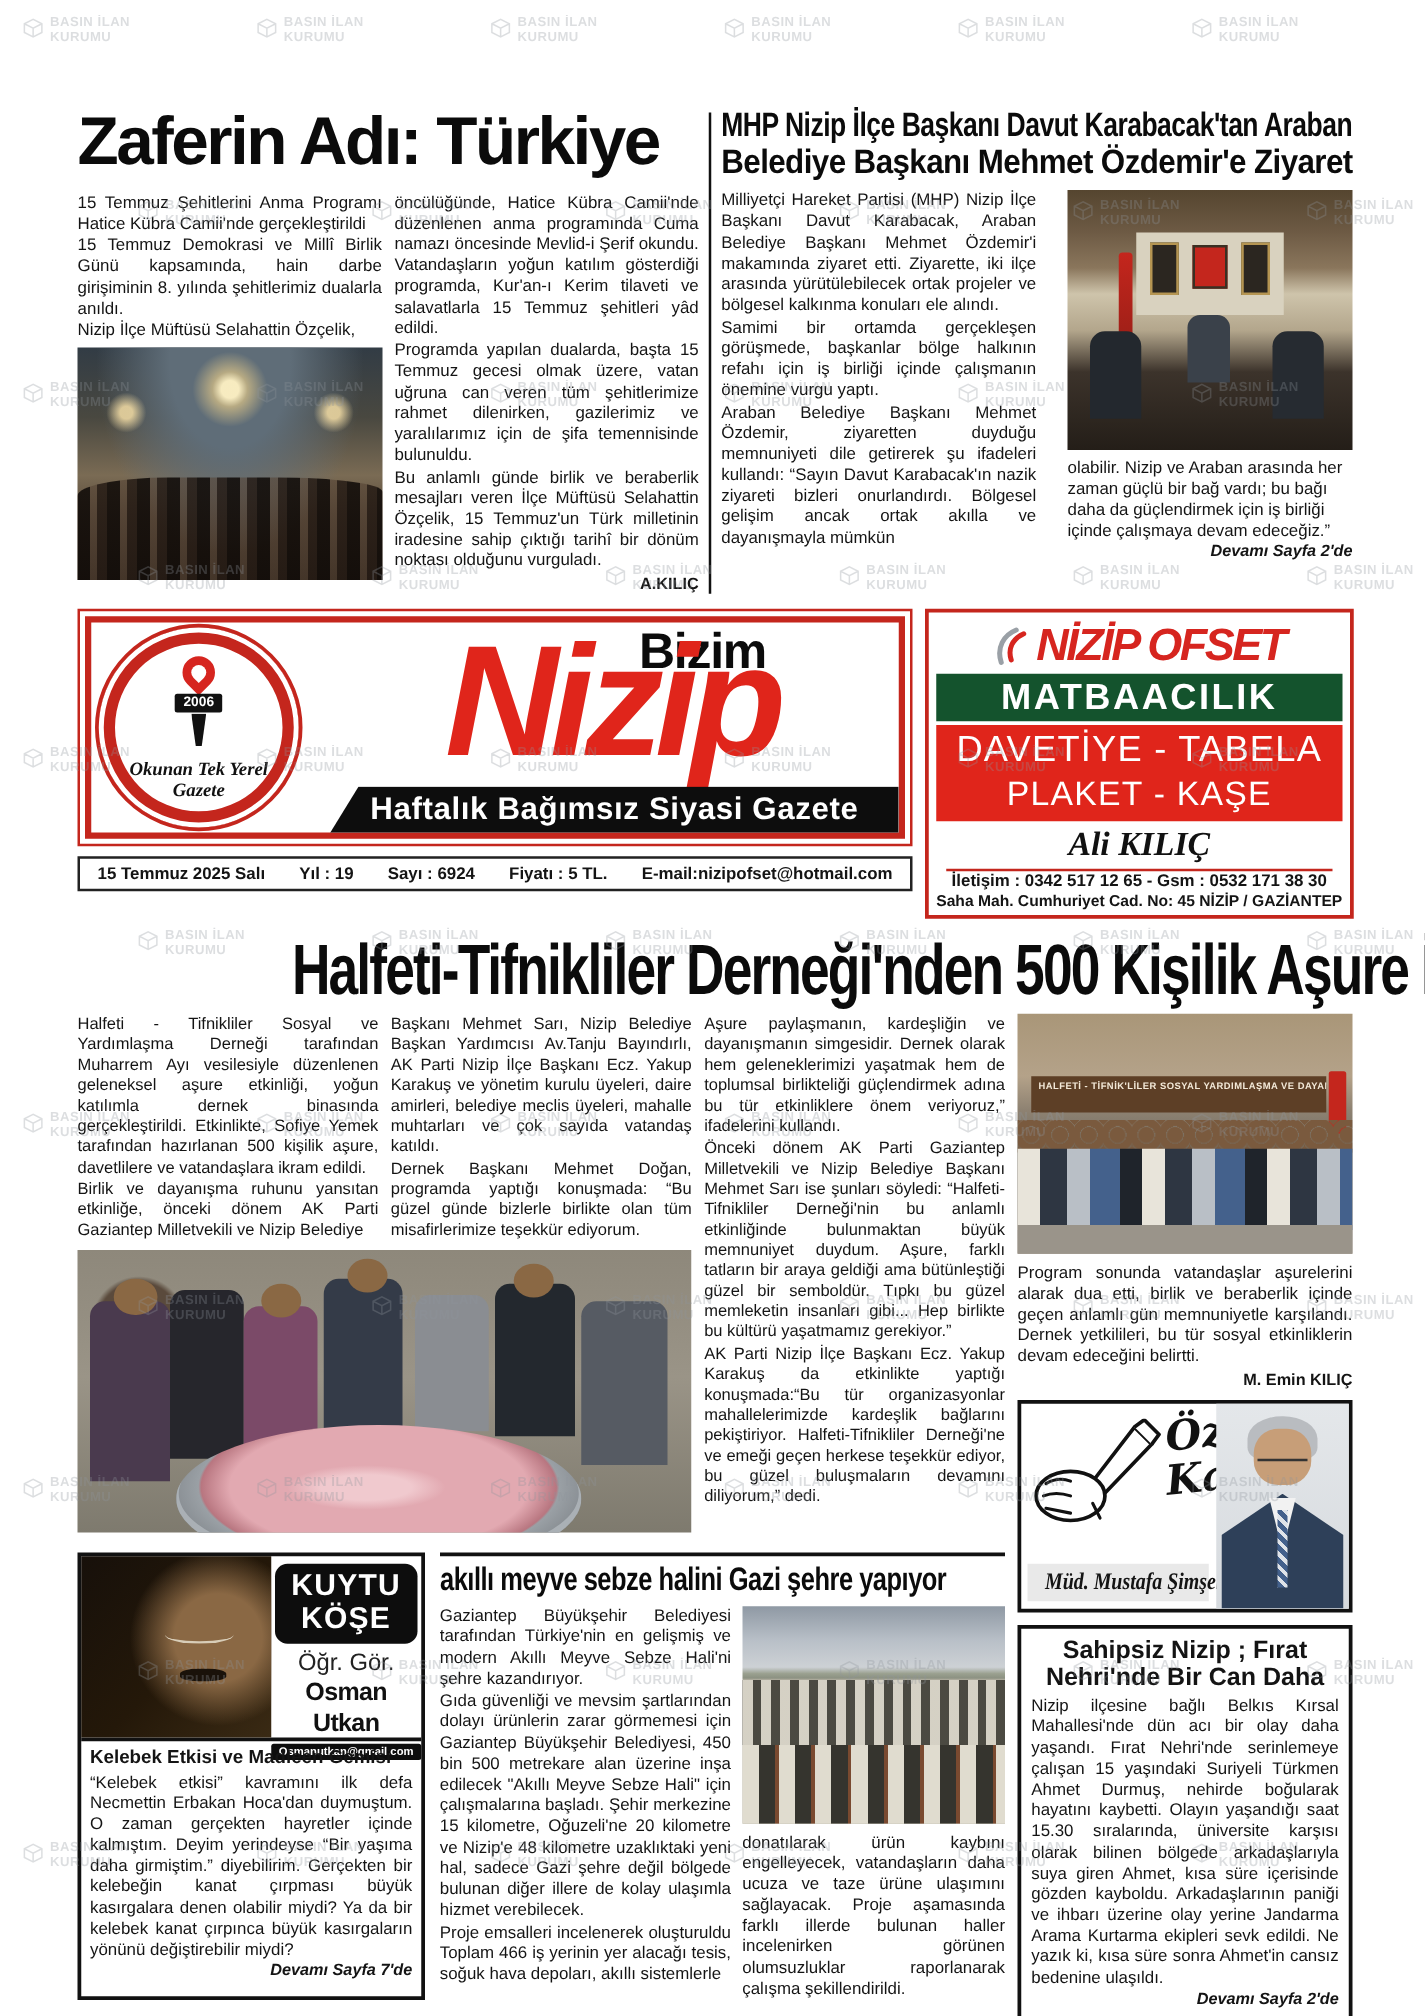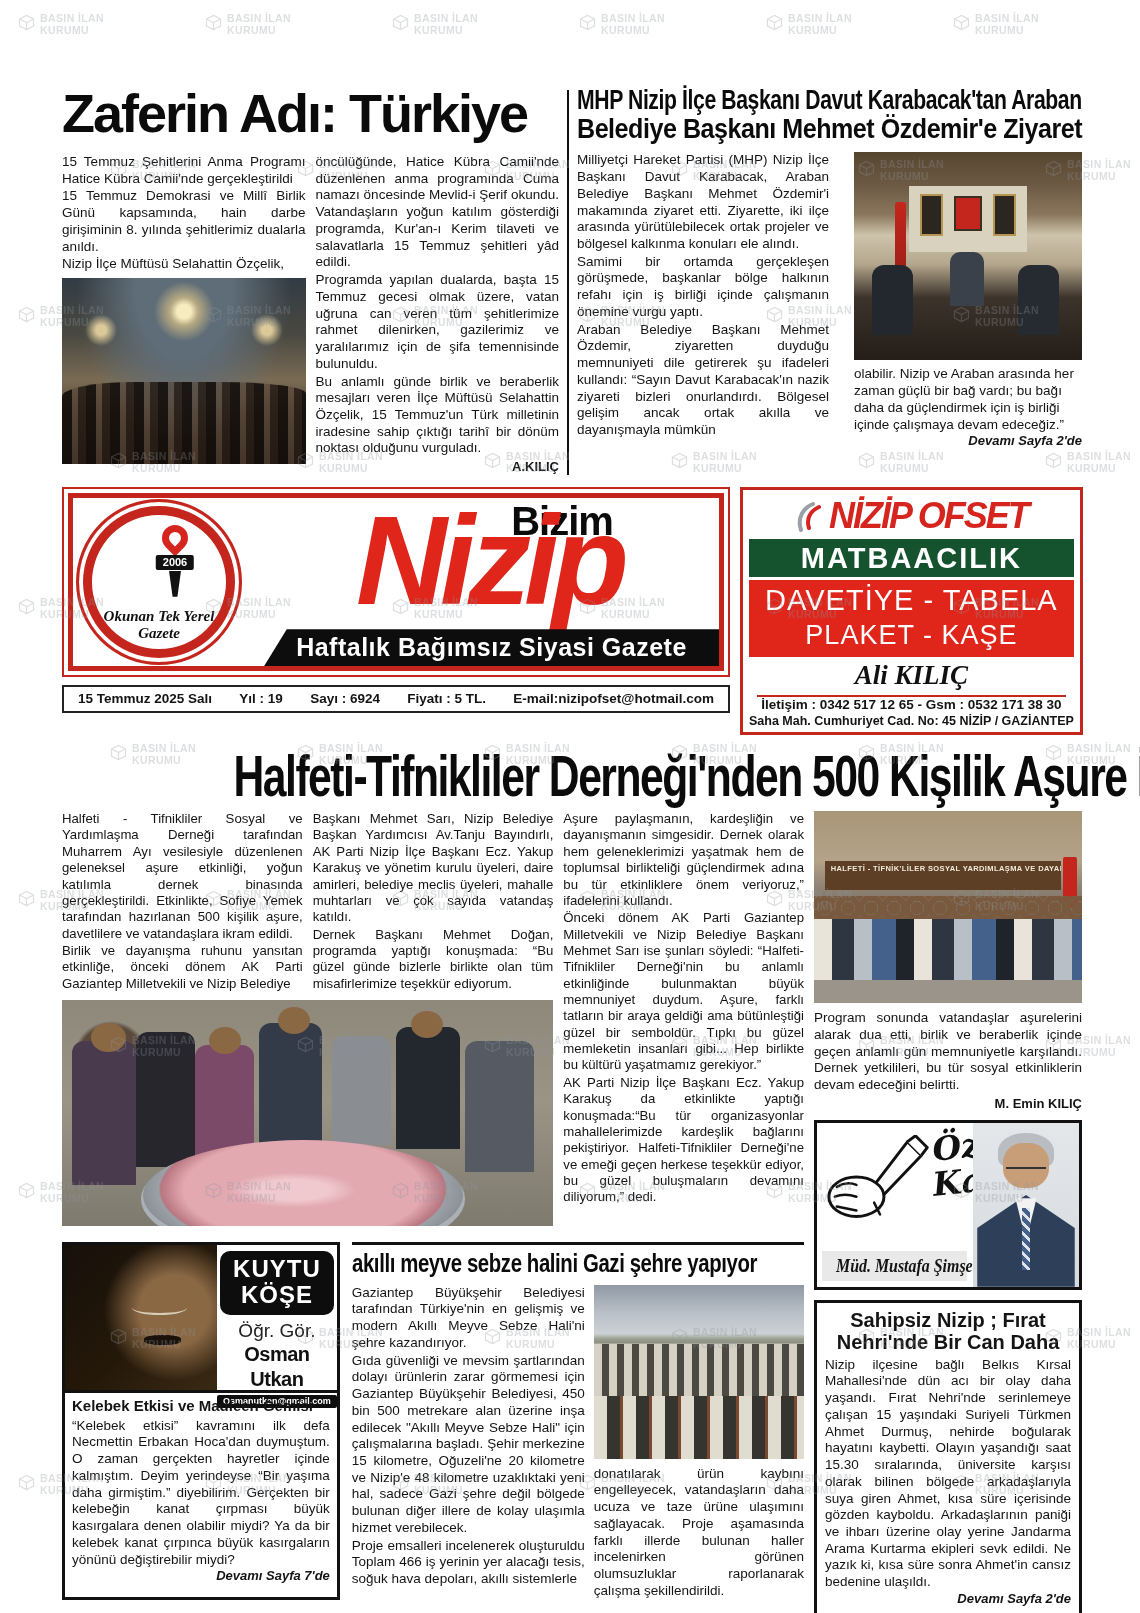--- a/index.html
+++ b/index.html
@@ -116,21 +116,21 @@
   .oz-tie { position:absolute; left:46%; bottom:10%; width:8%; height:38%;
     background:repeating-linear-gradient(45deg,#44618c 0 4px,#dfe3e8 4px 7px); }
 
   
   .mast-band { display:flex; gap:10px; margin-top:12px; align-items:stretch; }
   .mast-left { flex:0 0 668px; }
   .mast-box { position:relative; height:190px; border:2px solid #c4261d; padding:3px; }
   .mast-inner { position:absolute; inset:4px; border:5px solid #c4261d; }
   .logo { position:absolute; left:12px; top:10px; width:166px; height:166px; border-radius:50%;
     border:3px solid #c4261d; box-shadow:inset 0 0 0 4px #fff, inset 0 0 0 13px #c4261d; background:#fff; }
-  .logo-torch { position:absolute; left:50%; top:14%; transform:translateX(-50%); width:40px; height:74px;margin-left:16px; }
+  .logo-torch { position:absolute; left:50%; top:14%; transform:translateX(-50%); width:40px; height:74px; }
   .flame { position:absolute; left:50%; top:0; transform:translateX(-50%) rotate(-45deg); width:26px; height:26px;
     background:#d6251f; border-radius:50% 50% 50% 0; }
   .flame2 { position:absolute; left:50%; top:7px; transform:translateX(-50%) rotate(-45deg); width:12px; height:12px;
     background:#fff; border-radius:50% 50% 50% 0; }
   .torch-band { position:absolute; left:50%; top:30px; transform:translateX(-50%); background:#111; color:#fff;
     font-size:11px; font-weight:bold; padding:1px 7px; border-radius:2px; }
   .torch-stem { position:absolute; left:50%; top:46px; transform:translateX(-50%); width:12px; height:26px;
     background:#111; clip-path:polygon(0 0,100% 0,70% 100%,30% 100%); }
   .logo-script { position:absolute; left:0; right:0; top:66%; text-align:center;
     font-family:"Liberation Serif","DejaVu Serif",serif; font-style:italic; font-weight:bold;

